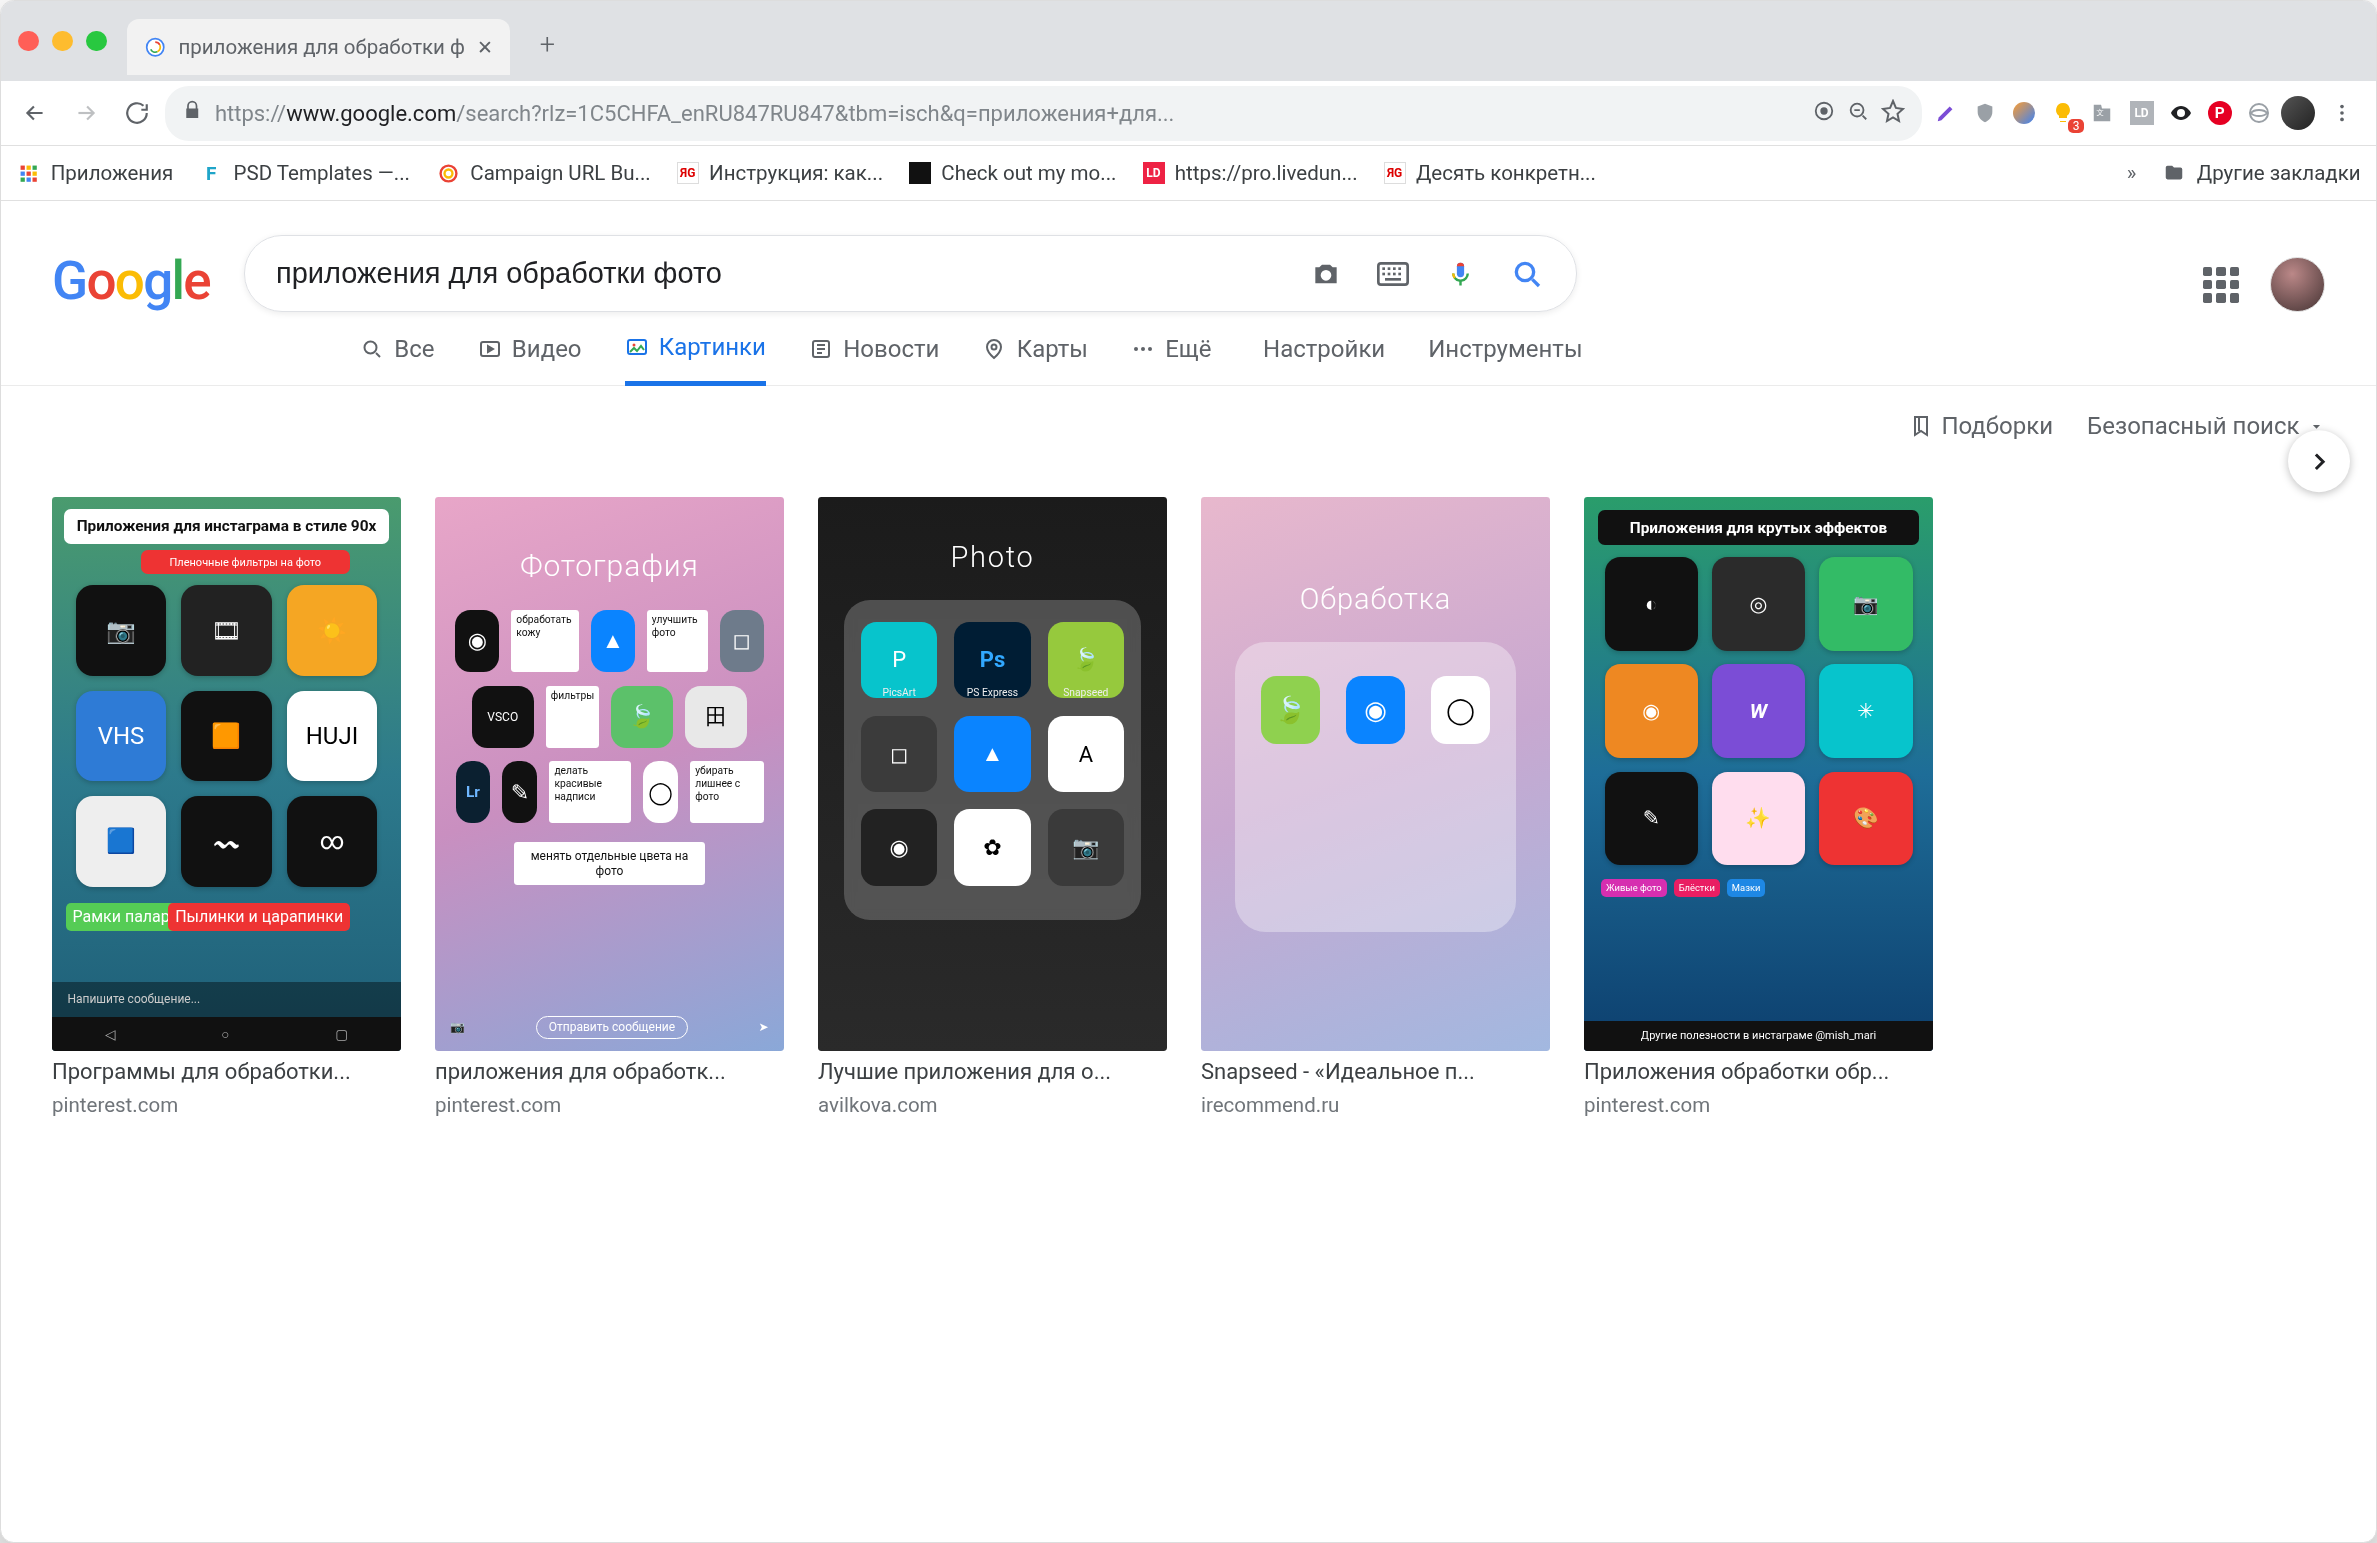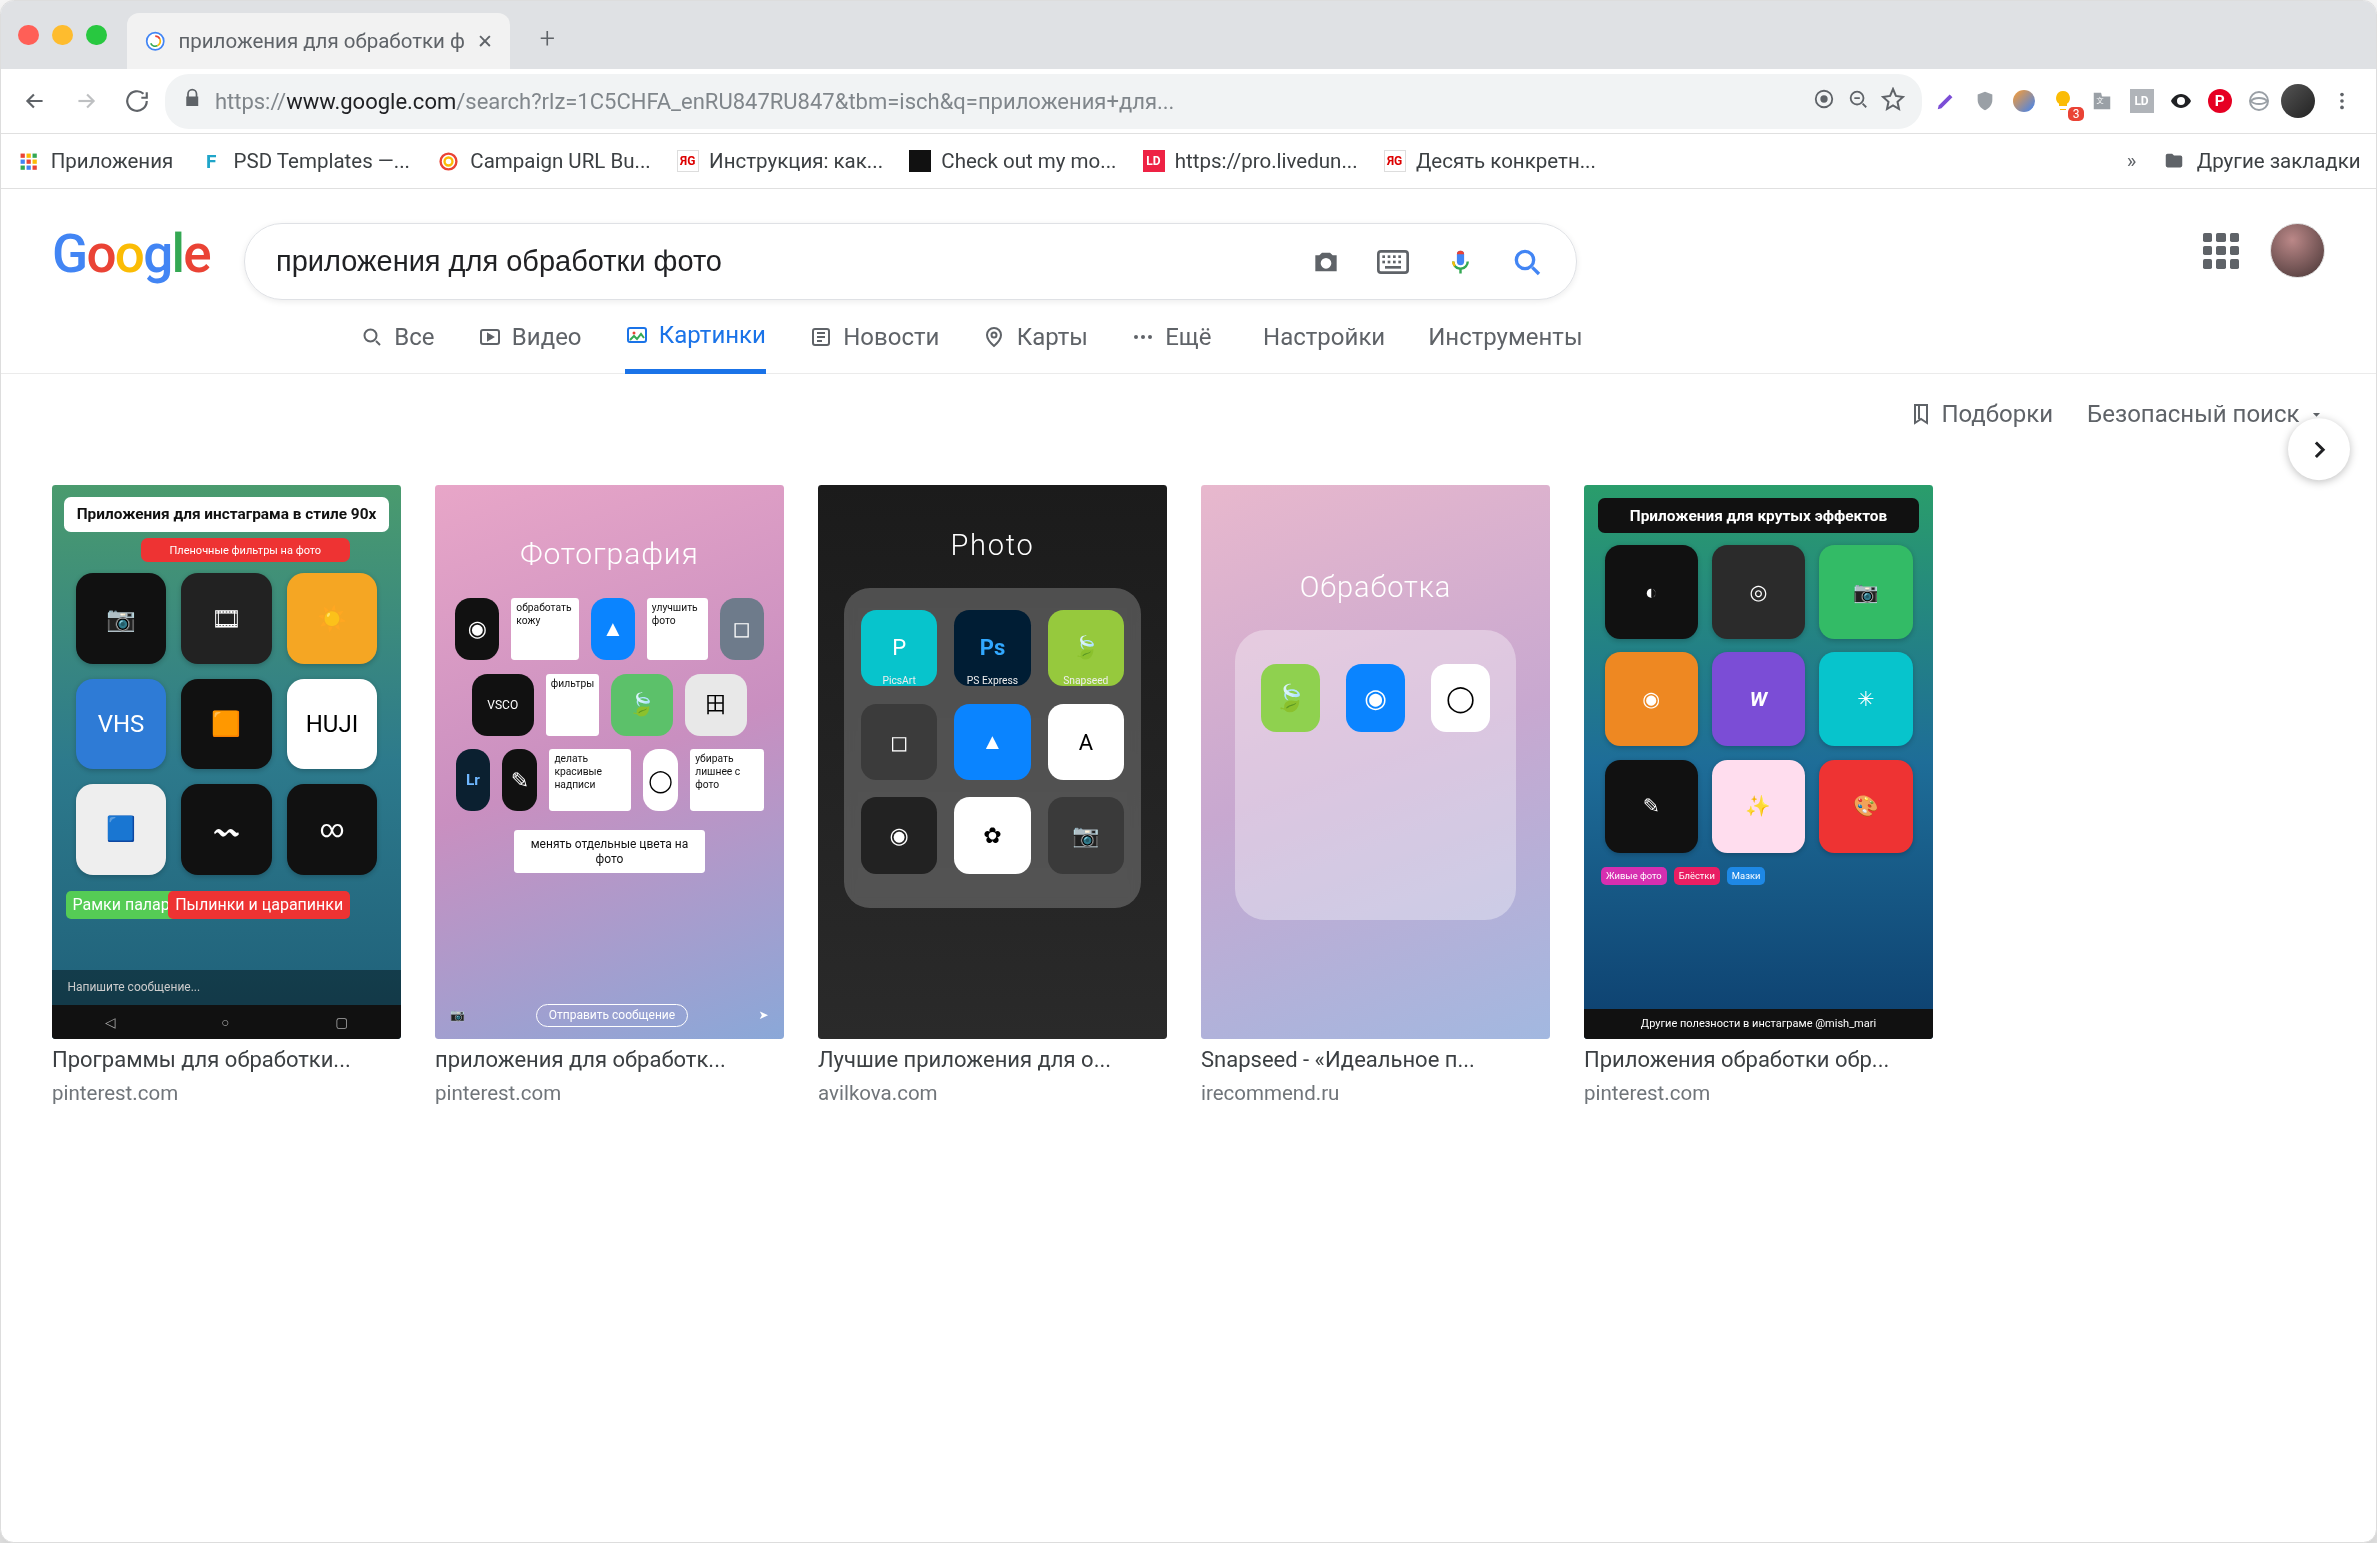--- a/index.html
+++ b/index.html
@@ -16,21 +16,21 @@
     background: #fff;
     border-radius: 13.7px;
     box-shadow: 0 26px 68px rgba(0,0,0,0.35);
     overflow: hidden;
     display: flex;
     flex-direction: column;
     border: 0.9px solid #ddd;
   }
   
   .titlebar {
-    height: 68px;
+    height: 80px;
     background: #dfe1e4;
     display: flex;
     align-items: center;
     padding: 4px 17px;
   }
   .traffic-lights { display: flex; gap: 13.7px; margin-right: 20.5px; }
   .tl { width: 20.5px; height: 20.5px; border-radius: 50%; }
   .tl.red { background: #ff5f57; }
   .tl.yellow { background: #febc2e; }
   .tl.green { background: #28c840; }
@@ -113,21 +113,21 @@
     font-size: 20.5px;
     color:#3c4043;
   }
   .bm { display:flex; align-items:center; gap:10.3px; white-space:nowrap; }
   .bm .ic { width:24px; height:24px; display:flex; align-items:center; justify-content:center; }
   .bm-spacer { flex:1; }
 
   
   .gheader {
     display:flex;
-    align-items:flex-start;
+    align-items:flex-end;
     padding: 34px 51px 0 51px;
     gap: 34px;
   }
   .glogo { font-size: 53px; font-weight: 500; letter-spacing: -1.7px; }
   .glogo span:nth-child(1){color:#4285F4;}
   .glogo span:nth-child(2){color:#EA4335;}
   .glogo span:nth-child(3){color:#FBBC05;}
   .glogo span:nth-child(4){color:#4285F4;}
   .glogo span:nth-child(5){color:#34A853;}
   .glogo span:nth-child(6){color:#EA4335;}

